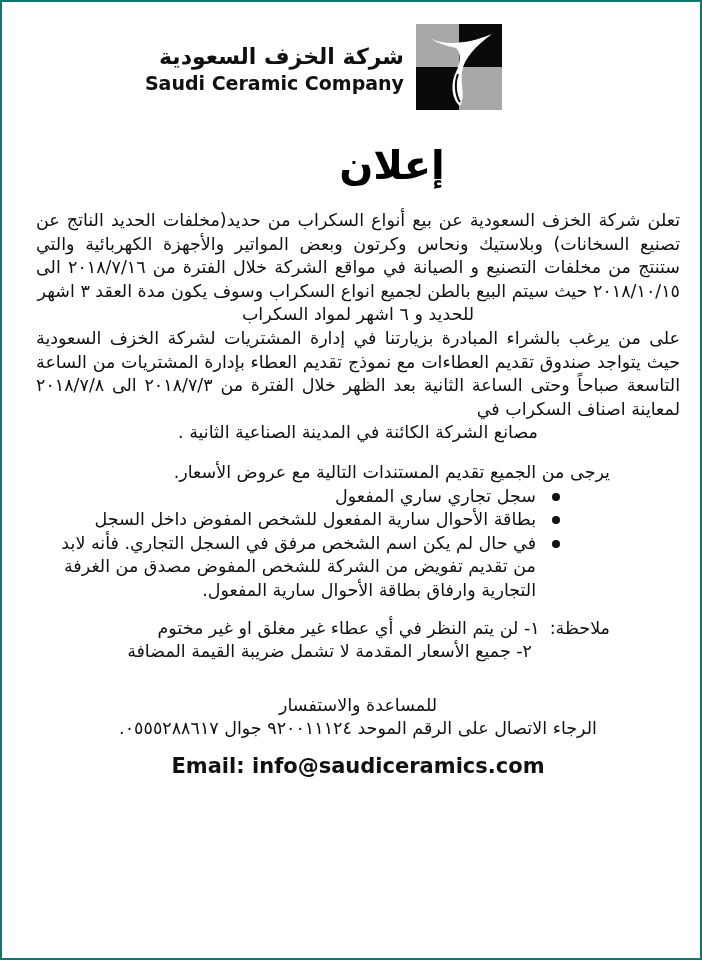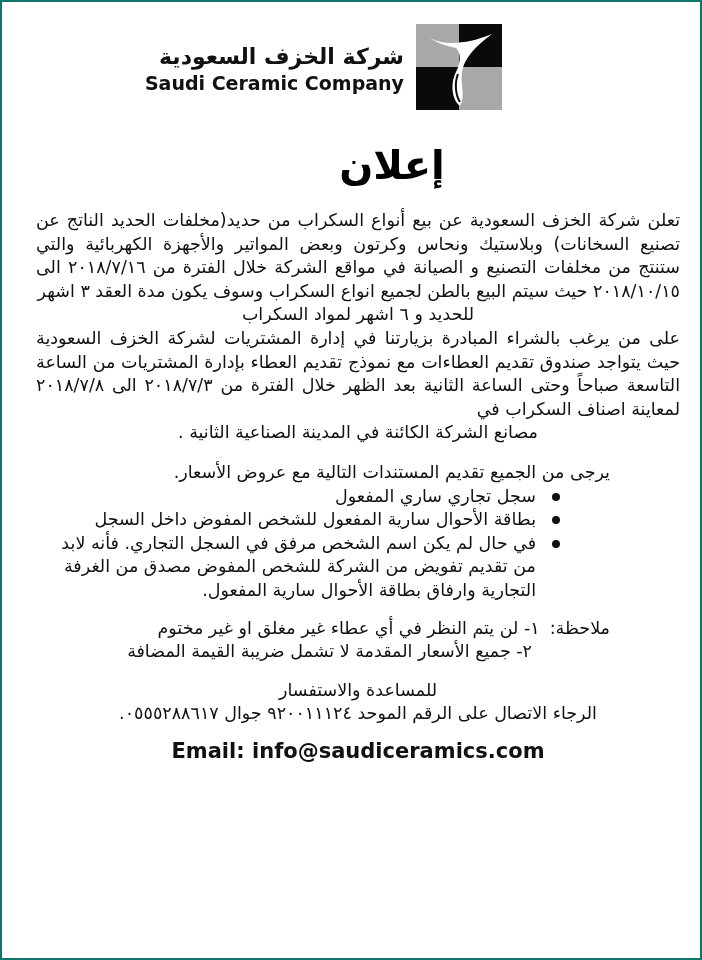--- a/index.html
+++ b/index.html
@@ -56,21 +56,21 @@
     ul.docs li { position: relative; padding-right: 24px; }
     ul.docs li .bullet {
       position: absolute; right: 0; top: 8px; width: 8px; height: 8px;
       border-radius: 50%; background: #111;
     }
     .usage { margin-top: 22px; }
     .note { margin-top: 14px; padding-right: 70px; }
     .note-row { display: flex; flex-direction: row; }
     .note-label { white-space: nowrap; margin-left: 10px; }
     .note-item2 { padding-right: 78px; }
-    .contact { margin-top: 15px; text-align: center; }
+    .contact { margin-top: 30px; text-align: center; }
     .email {
       margin-top: 14px; text-align: center; direction: ltr;
       font-size: 21px; font-weight: bold; font-family: "DejaVu Sans", sans-serif;
     }
   </style>
 </head>
 <body>
 
 <div class="page">
 

